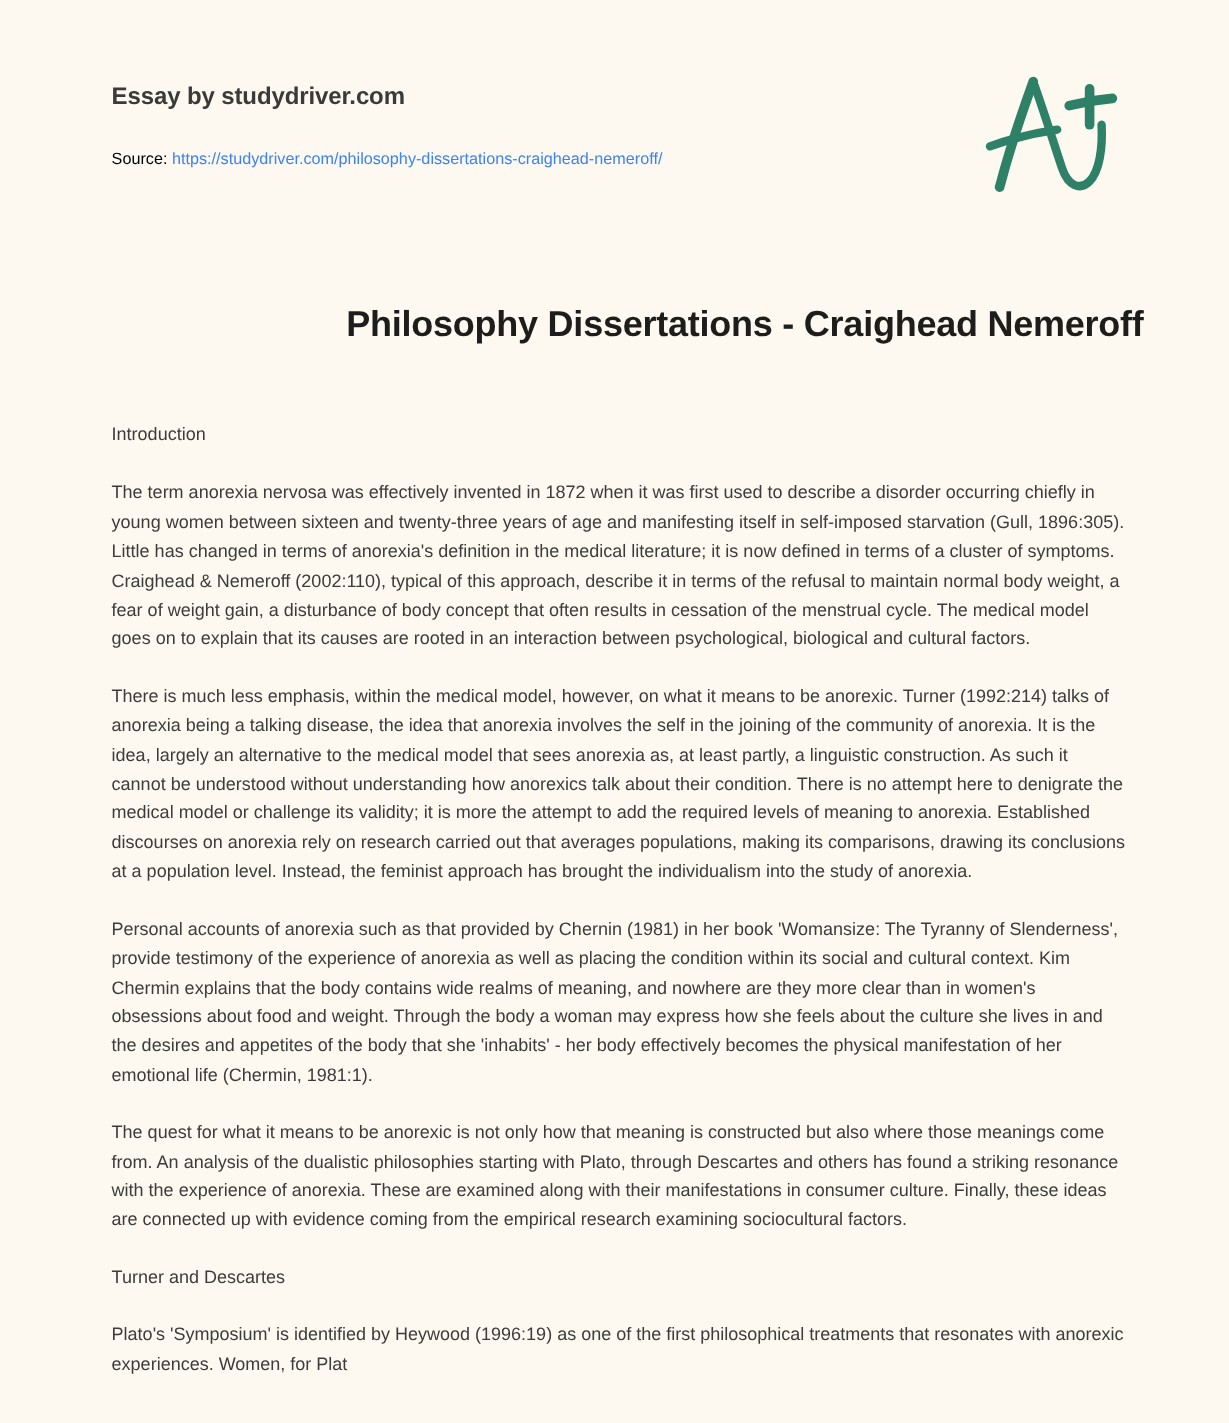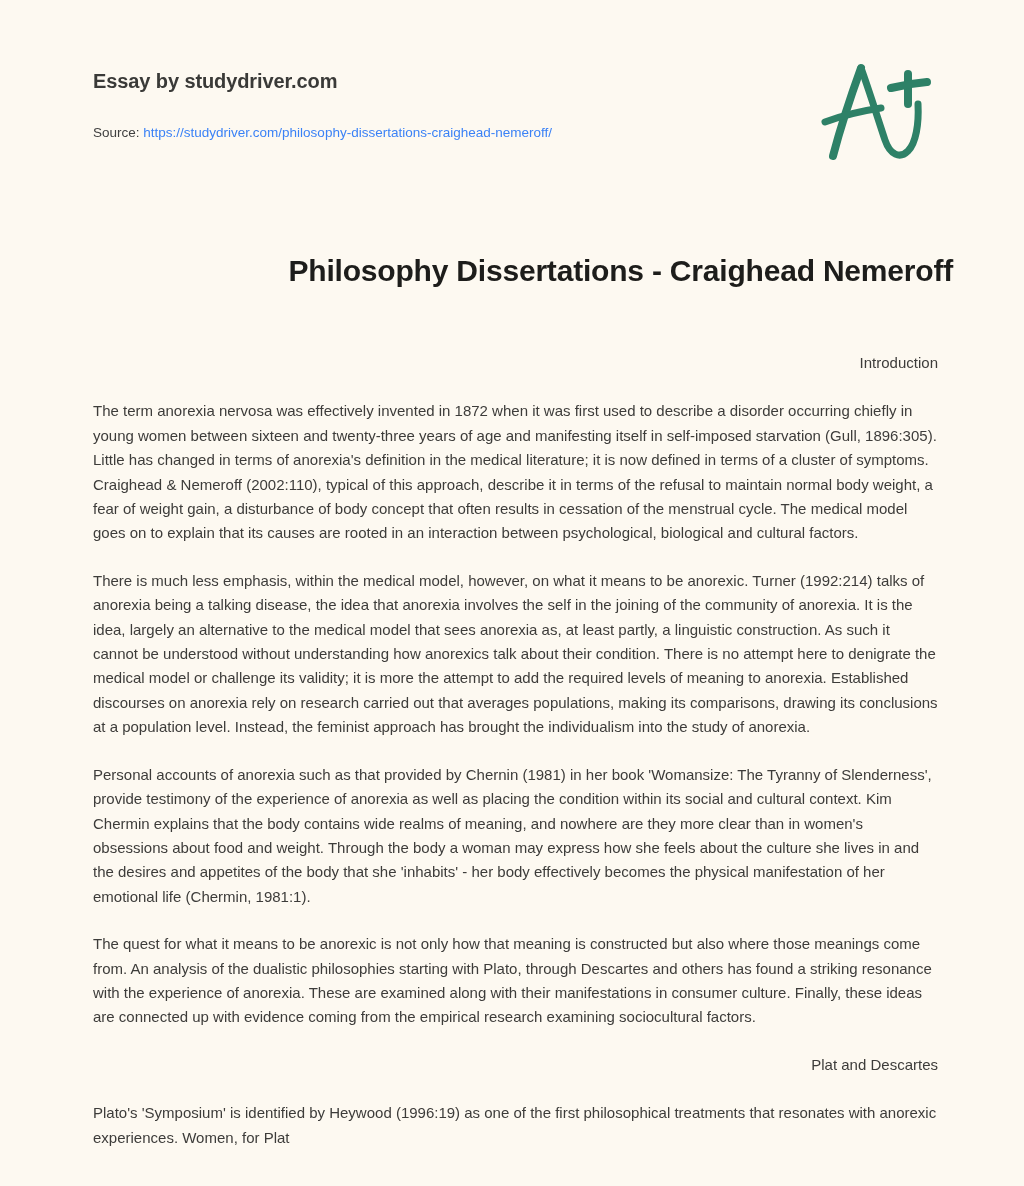--- a/index.html
+++ b/index.html
@@ -47,21 +47,21 @@
     margin: 0;
     position: absolute;
     left: 0;
     top: 56px;
     font-size: 13.5px;
     line-height: 18px;
     color: #7d7d79;
     white-space: nowrap;
   }
   .source-label {
-    color: #404040;
+    color: #000000;
   }
   .source-url {
     color: #3b82f6;
     text-decoration: none;
   }
 
   
   .logo {
     position: absolute;
     right: 0px;
@@ -100,21 +100,20 @@
   }
   .article p {
     margin: 0 0 23px 0;
     font-size: 15px;
     line-height: 24.4px;
     color: #3d3c3a;
     text-align: left;
   }
   .article p.section-heading {
     margin-bottom: 24px;
-    text-align: right;
   }
   .article p.clipped {
     margin-bottom: 0;
   }
 </style>
 </head>
 <body>
 
 <div class="page">
 
@@ -149,18 +148,18 @@
     <p class="section-heading">Introduction</p>
 
     <p>The term anorexia nervosa was effectively invented in 1872 when it was first used to describe a disorder occurring chiefly in young women between sixteen and twenty-three years of age and manifesting itself in self-imposed starvation (Gull, 1896:305). Little has changed in terms of anorexia's definition in the medical literature; it is now defined in terms of a cluster of symptoms. Craighead &amp; Nemeroff (2002:110), typical of this approach, describe it in terms of the refusal to maintain normal body weight, a fear of weight gain, a disturbance of body concept that often results in cessation of the menstrual cycle. The medical model goes on to explain that its causes are rooted in an interaction between psychological, biological and cultural factors.</p>
 
     <p>There is much less emphasis, within the medical model, however, on what it means to be anorexic. Turner (1992:214) talks of anorexia being a talking disease, the idea that anorexia involves the self in the joining of the community of anorexia. It is the idea, largely an alternative to the medical model that sees anorexia as, at least partly, a linguistic construction. As such it cannot be understood without understanding how anorexics talk about their condition. There is no attempt here to denigrate the medical model or challenge its validity; it is more the attempt to add the required levels of meaning to anorexia. Established discourses on anorexia rely on research carried out that averages populations, making its comparisons, drawing its conclusions at a population level. Instead, the feminist approach has brought the individualism into the study of anorexia.</p>
 
     <p>Personal accounts of anorexia such as that provided by Chernin (1981) in her book 'Womansize: The Tyranny of Slenderness', provide testimony of the experience of anorexia as well as placing the condition within its social and cultural context. Kim Chermin explains that the body contains wide realms of meaning, and nowhere are they more clear than in women's obsessions about food and weight. Through the body a woman may express how she feels about the culture she lives in and the desires and appetites of the body that she 'inhabits' - her body effectively becomes the physical manifestation of her emotional life (Chermin, 1981:1).</p>
 
     <p>The quest for what it means to be anorexic is not only how that meaning is constructed but also where those meanings come from. An analysis of the dualistic philosophies starting with Plato, through Descartes and others has found a striking resonance with the experience of anorexia. These are examined along with their manifestations in consumer culture. Finally, these ideas are connected up with evidence coming from the empirical research examining sociocultural factors.</p>
 
-    <p class="section-heading">Plat and Descartes</p>
+    <p class="section-heading">Turner and Descartes</p>
 
     <p class="clipped">Plato's 'Symposium' is identified by Heywood (1996:19) as one of the first philosophical treatments that resonates with anorexic experiences. Women, for Plat</p>
   </div>
 
 </div>
 
 </body></html>

